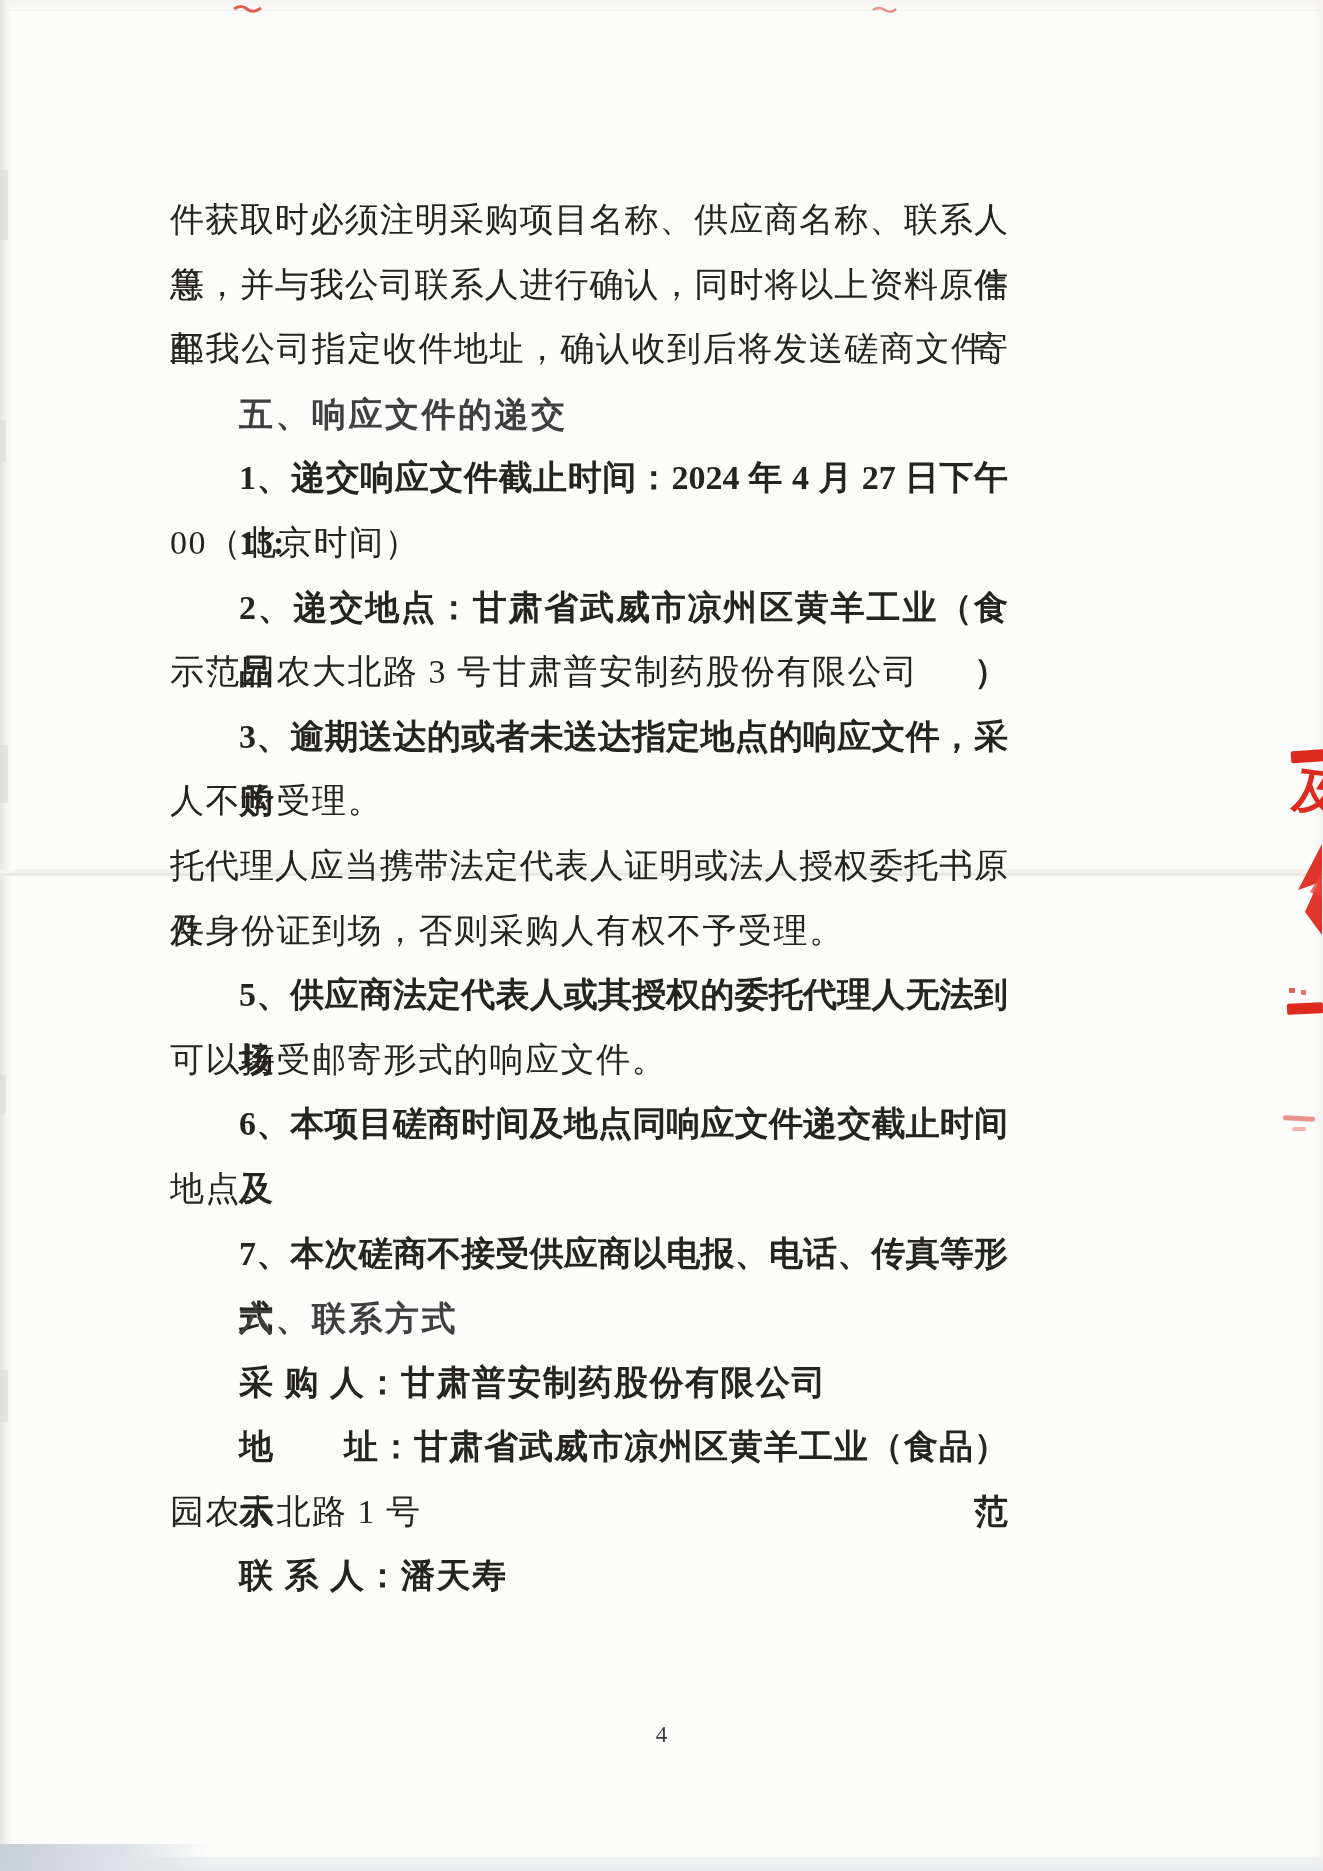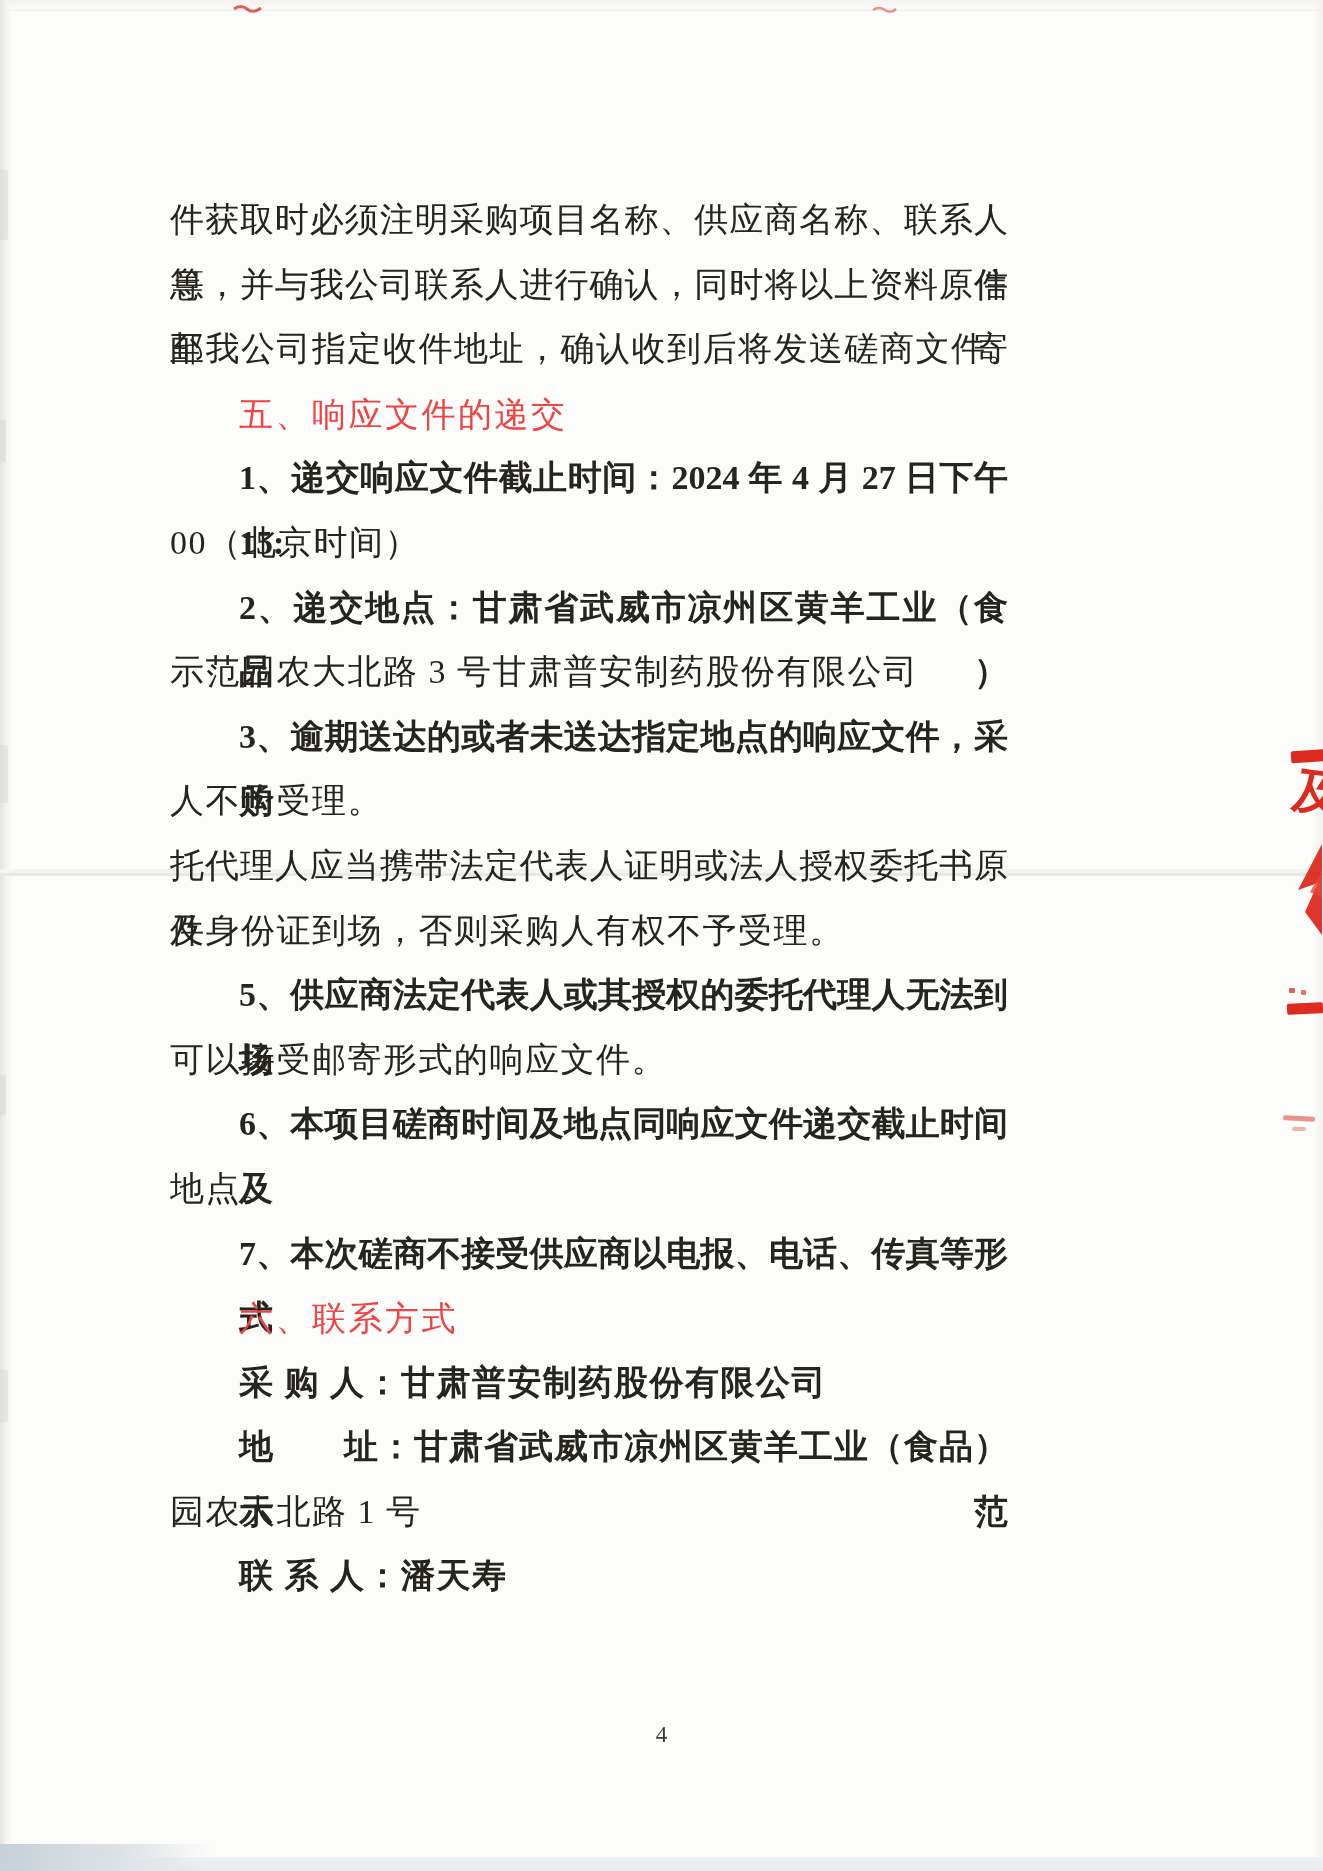--- a/index.html
+++ b/index.html
@@ -22,21 +22,21 @@
   .smudge{position:absolute;left:0;background:#d9d8d5;opacity:.55;border-radius:2px;}
   .bottom-strip{position:absolute;left:0;top:1857px;width:100%;height:14px;
     background:linear-gradient(#f0f1f2,#e9ebed);}
   .corner-wedge{position:absolute;left:0;top:1844px;width:270px;height:27px;
     background:linear-gradient(95deg,#c7d0d7 0%,#dde2e6 45%,rgba(255,255,255,0) 78%);}
   
   .doc-body{position:absolute;left:170px;top:188px;width:838px;color:#26241f;}
   .ln{height:64.6px;line-height:64.6px;font-size:34px;letter-spacing:1.5px;white-space:pre;}
   .jst{white-space:normal;letter-spacing:normal;text-align:justify;text-align-last:justify;}
   .ind{padding-left:69px;font-weight:bold;}
-  .hd{font-family:"Liberation Sans","DejaVu Sans",sans-serif;font-weight:normal;color:#ef4444;letter-spacing:2.5px;}
+  .hd{font-family:"Liberation Sans","DejaVu Sans",sans-serif;font-weight:bold;color:#404040;letter-spacing:2.5px;}
   .page-num{position:absolute;left:0;right:0;top:1722px;text-align:center;
     font-size:23px;color:#3a3a3a;}
   
   .stamp{position:absolute;color:#d8261b;}
   .frag1{left:1284px;top:750px;width:42px;}
   .frag1-bar{width:40px;height:12px;background:#dd2a1e;transform:rotate(-4deg);margin-left:7px;border-radius:2px;}
   .frag1-char{font-family:"Liberation Sans","DejaVu Sans",sans-serif;font-weight:bold;
     font-size:48px;line-height:48px;color:#dd2a1e;transform:rotate(7deg);margin:6px 0 0 9px;}
   .frag2{left:1292px;top:842px;}
   .frag3{left:1287px;top:988px;}

